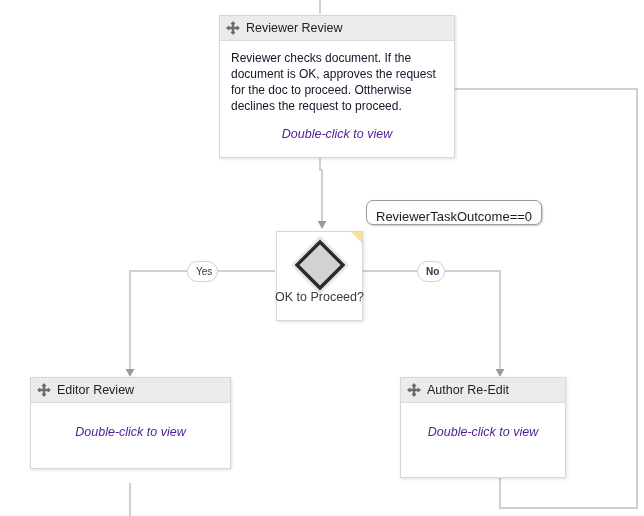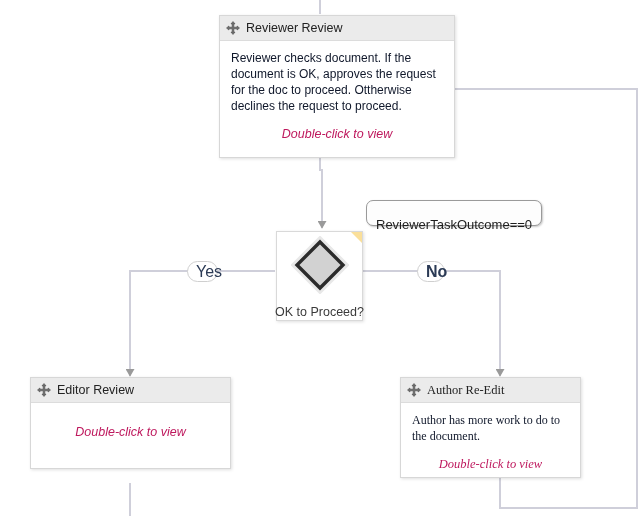--- a/index.html
+++ b/index.html
@@ -57,21 +57,21 @@
     padding: 9px 11px 6px 11px;
     box-sizing: border-box;
   }
   .node-desc {
     font-size: 12px;
     line-height: 16px;
     color: #0f172a;
   }
   .node-hint {
     font-size: 12.5px;
-    color: #be185d;
+    color: #4c1d95;
     font-style: italic;
     text-align: center;
     margin-top: 13px;
   }
 
   
   .decision {
     position: absolute;
     background: #ffffff;
     border: 1px solid #d9d9d9;
@@ -107,35 +107,35 @@
 
   
   .pill {
     position: absolute;
     background: #ffffff;
     border: 1px solid #cfcfcf;
     border-radius: 11px;
     height: 21px;
     line-height: 19px;
     padding: 0 8px;
-    font-size: 16px;
+    font-size: 10px;
     color: #2b3a55;
     box-sizing: border-box;
     text-align: center;
   }
 
   
   .chip {
     position: absolute;
     background: #fdfdfd;
     border: 1px solid #9a9a9a;
     border-radius: 7px;
     height: 25px;
     line-height: 23px;
-    padding: 12px 9px;
+    padding: 4px 9px;
     font-size: 13px;
     color: #1d1d1d;
     white-space: nowrap;
     box-sizing: border-box;
     box-shadow: 1px 1px 2px rgba(0,0,0,0.22);
   }
 </style>
 </head>
 <body>
 
@@ -181,46 +181,45 @@
   </div>
 
   <div class="decision" style="left:276px; top:231px; width:87px; height:90px;">
     <span class="corner-flag"></span>
     <div class="diamond-wrap" style="height:66px;">
       <svg width="58" height="58" viewBox="0 0 58 58">
         <polygon points="29,3 55,29 29,55 3,29" fill="#d2d2d2" stroke="#e8e8e8" stroke-width="5"></polygon>
         <polygon points="29,6 52,29 29,52 6,29" fill="#d2d2d2" stroke="#2b2b2b" stroke-width="3.4"></polygon>
       </svg>
     </div>
-    <div class="decision-label" style="left:-12px; right:-12px; bottom:1px;">OK to Proceed?</div>
+    <div class="decision-label" style="left:-12px; right:-12px; bottom:16px;">OK to Proceed?</div>
   </div>
 
   <div class="pill" style="left:187px; top:261px; width:31px;">Yes</div>
   <div class="pill" style="left:417px; top:261px; width:28px;font-weight:bold;">No</div>
 
   <div class="chip" style="left:366px; top:200px;">ReviewerTaskOutcome==0</div>
 
   <div class="node" style="left:30px; top:377px; width:201px; height:92px;">
     <div class="node-head">
       <svg class="move-icon" viewBox="0 0 16 16">
         <path d="M8 0.6 L10.3 3.3 L8.9 3.3 L8.9 7.1 L12.7 7.1 L12.7 5.7 L15.4 8 L12.7 10.3 L12.7 8.9 L8.9 8.9 L8.9 12.7 L10.3 12.7 L8 15.4 L5.7 12.7 L7.1 12.7 L7.1 8.9 L3.3 8.9 L3.3 10.3 L0.6 8 L3.3 5.7 L3.3 7.1 L7.1 7.1 L7.1 3.3 L5.7 3.3 Z" fill="#6f6f6f" stroke="#4d4d4d" stroke-width="0.7"></path>
       </svg>
       <span class="ttl">Editor Review</span>
     </div>
     <div class="node-body">
       <div class="node-hint">Double-click to view</div>
     </div>
   </div>
 
-  <div class="node" style="left:400px; top:377px; width:181px; height:101px;font-family:Liberation Serif, serif;">
+  <div class="node" style="left:400px; top:377px; width:166px; height:101px;">
     <div class="node-head">
       <svg class="move-icon" viewBox="0 0 16 16">
         <path d="M8 0.6 L10.3 3.3 L8.9 3.3 L8.9 7.1 L12.7 7.1 L12.7 5.7 L15.4 8 L12.7 10.3 L12.7 8.9 L8.9 8.9 L8.9 12.7 L10.3 12.7 L8 15.4 L5.7 12.7 L7.1 12.7 L7.1 8.9 L3.3 8.9 L3.3 10.3 L0.6 8 L3.3 5.7 L3.3 7.1 L7.1 7.1 L7.1 3.3 L5.7 3.3 Z" fill="#6f6f6f" stroke="#4d4d4d" stroke-width="0.7"></path>
       </svg>
       <span class="ttl">Author Re-Edit</span>
     </div>
     <div class="node-body">
-      <div class="node-desc">Author has more work to do to the document.</div>
       <div class="node-hint">Double-click to view</div>
     </div>
   </div>
 
 </div>
 
 </body></html>

